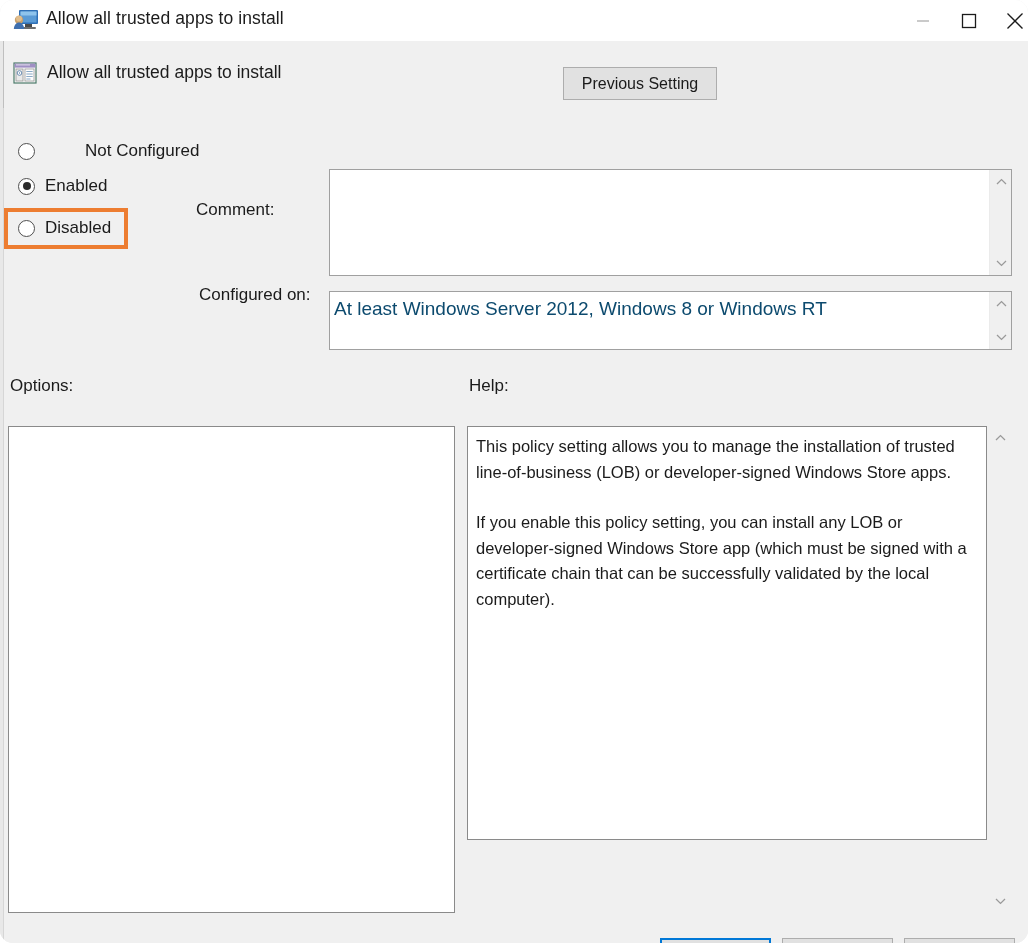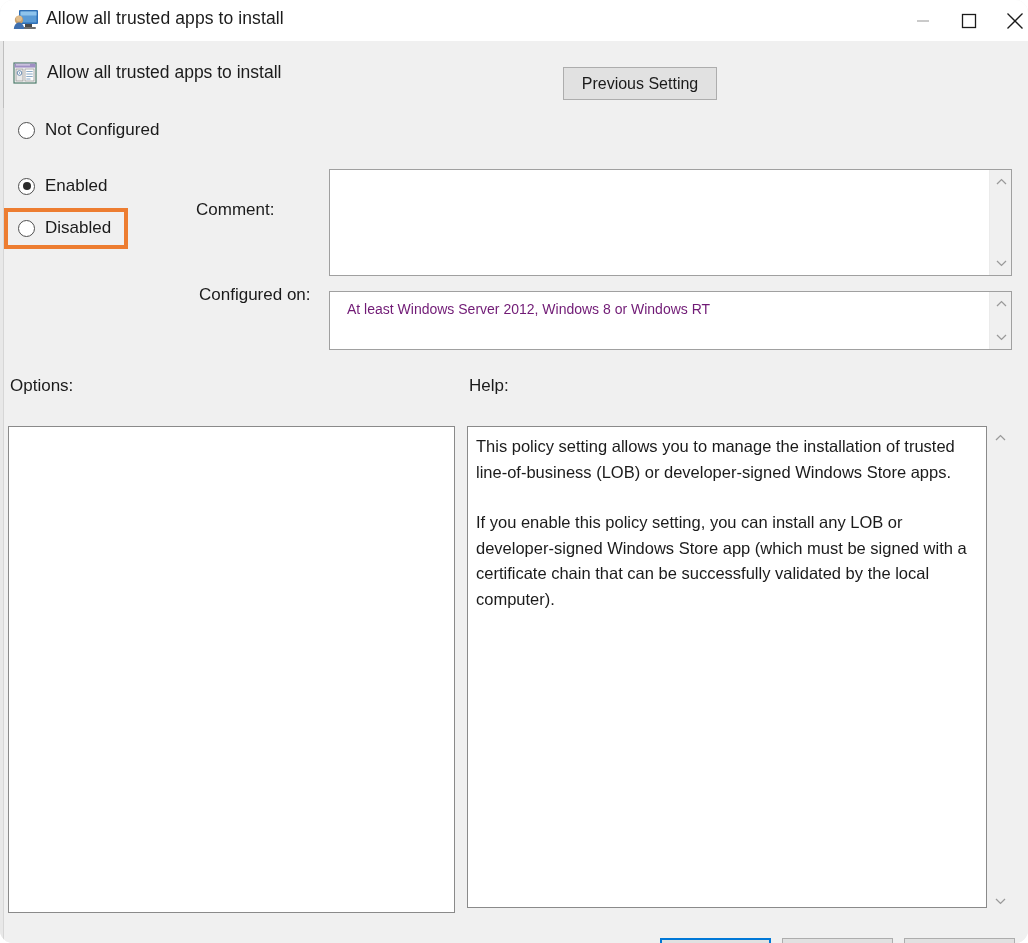--- a/index.html
+++ b/index.html
@@ -120,21 +120,21 @@
 
   
   .radio-row {
     position: absolute;
     left: 18px;
     height: 24px;
     display: flex;
     align-items: center;
     cursor: default;
   }
-  #radio-notconfigured { top: 77px; }
+  #radio-notconfigured { top: 98px; gap: 40px; }
   #radio-enabled       { top: 133px; }
   #radio-disabled      { top: 175px; }
 
   .radio-circle {
     width: 17px;
     height: 17px;
     border: 1.6px solid #4f4f4f;
     border-radius: 50%;
     box-sizing: border-box;
     background: #fff;
@@ -191,23 +191,23 @@
     box-sizing: border-box;
   }
   #box-comment {
     left: 329px; top: 128px; width: 683px; height: 107px;
   }
   #box-supported {
     left: 329px; top: 250px; width: 683px; height: 59px;
   }
   .textbox .content {
     position: absolute;
-    left: 17px; top: 6px; right: 28px;
-    font-size: 14px;
-    color: #701a75;
+    left: 4px; top: 6px; right: 28px;
+    font-size: 19px;
+    color: #0c4a6e;
     line-height: 22px;
   }
 
   
   .sb-inner {
     position: absolute;
     right: 0;
     top: 0;
     bottom: 0;
     width: 22px;
@@ -230,21 +230,21 @@
   
   #panel-options {
     position: absolute;
     left: 8px; top: 385px; width: 447px; height: 487px;
     background: #ffffff;
     border: 1px solid #8a8a8a;
     box-sizing: border-box;
   }
   #panel-help {
     position: absolute;
-    left: 467px; top: 385px; width: 520px; height: 482px;
+    left: 467px; top: 385px; width: 520px; height: 414px;
     background: #ffffff;
     border: 1px solid #8a8a8a;
     box-sizing: border-box;
     overflow: hidden;
   }
   #help-text {
     position: absolute;
     left: 8px; top: 7px; right: 10px;
     font-size: 16.5px;
     color: #1b1b1b;

